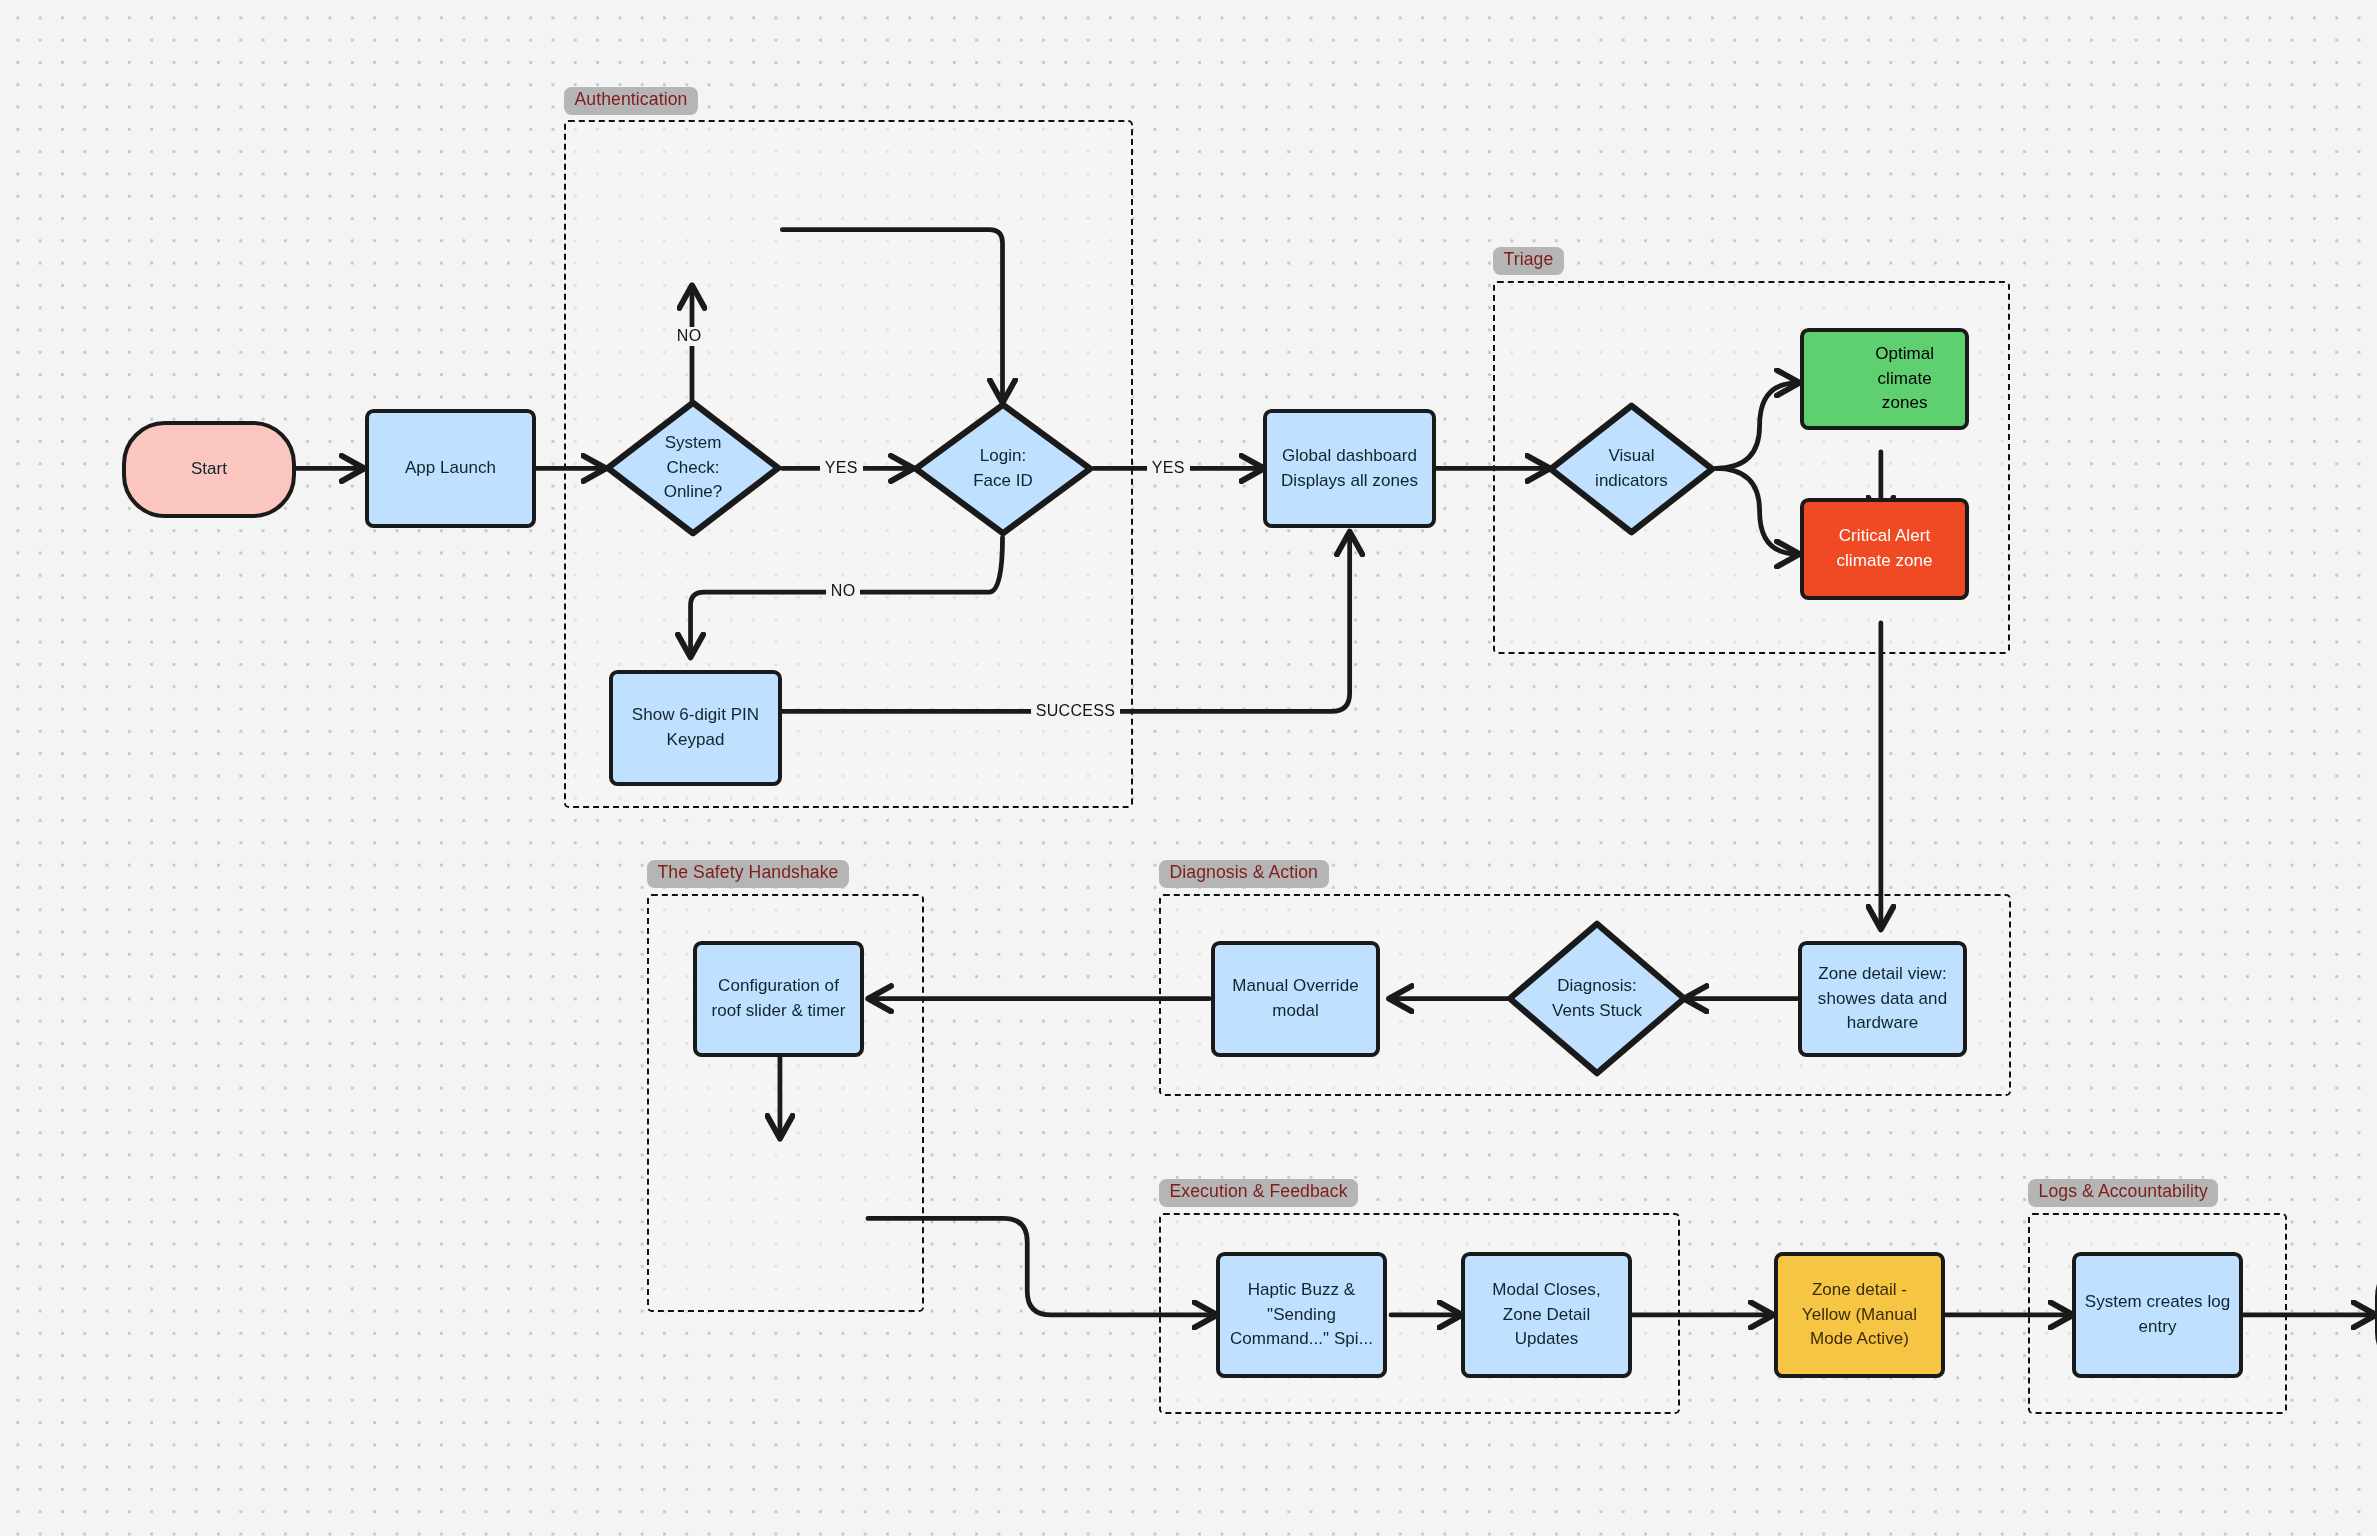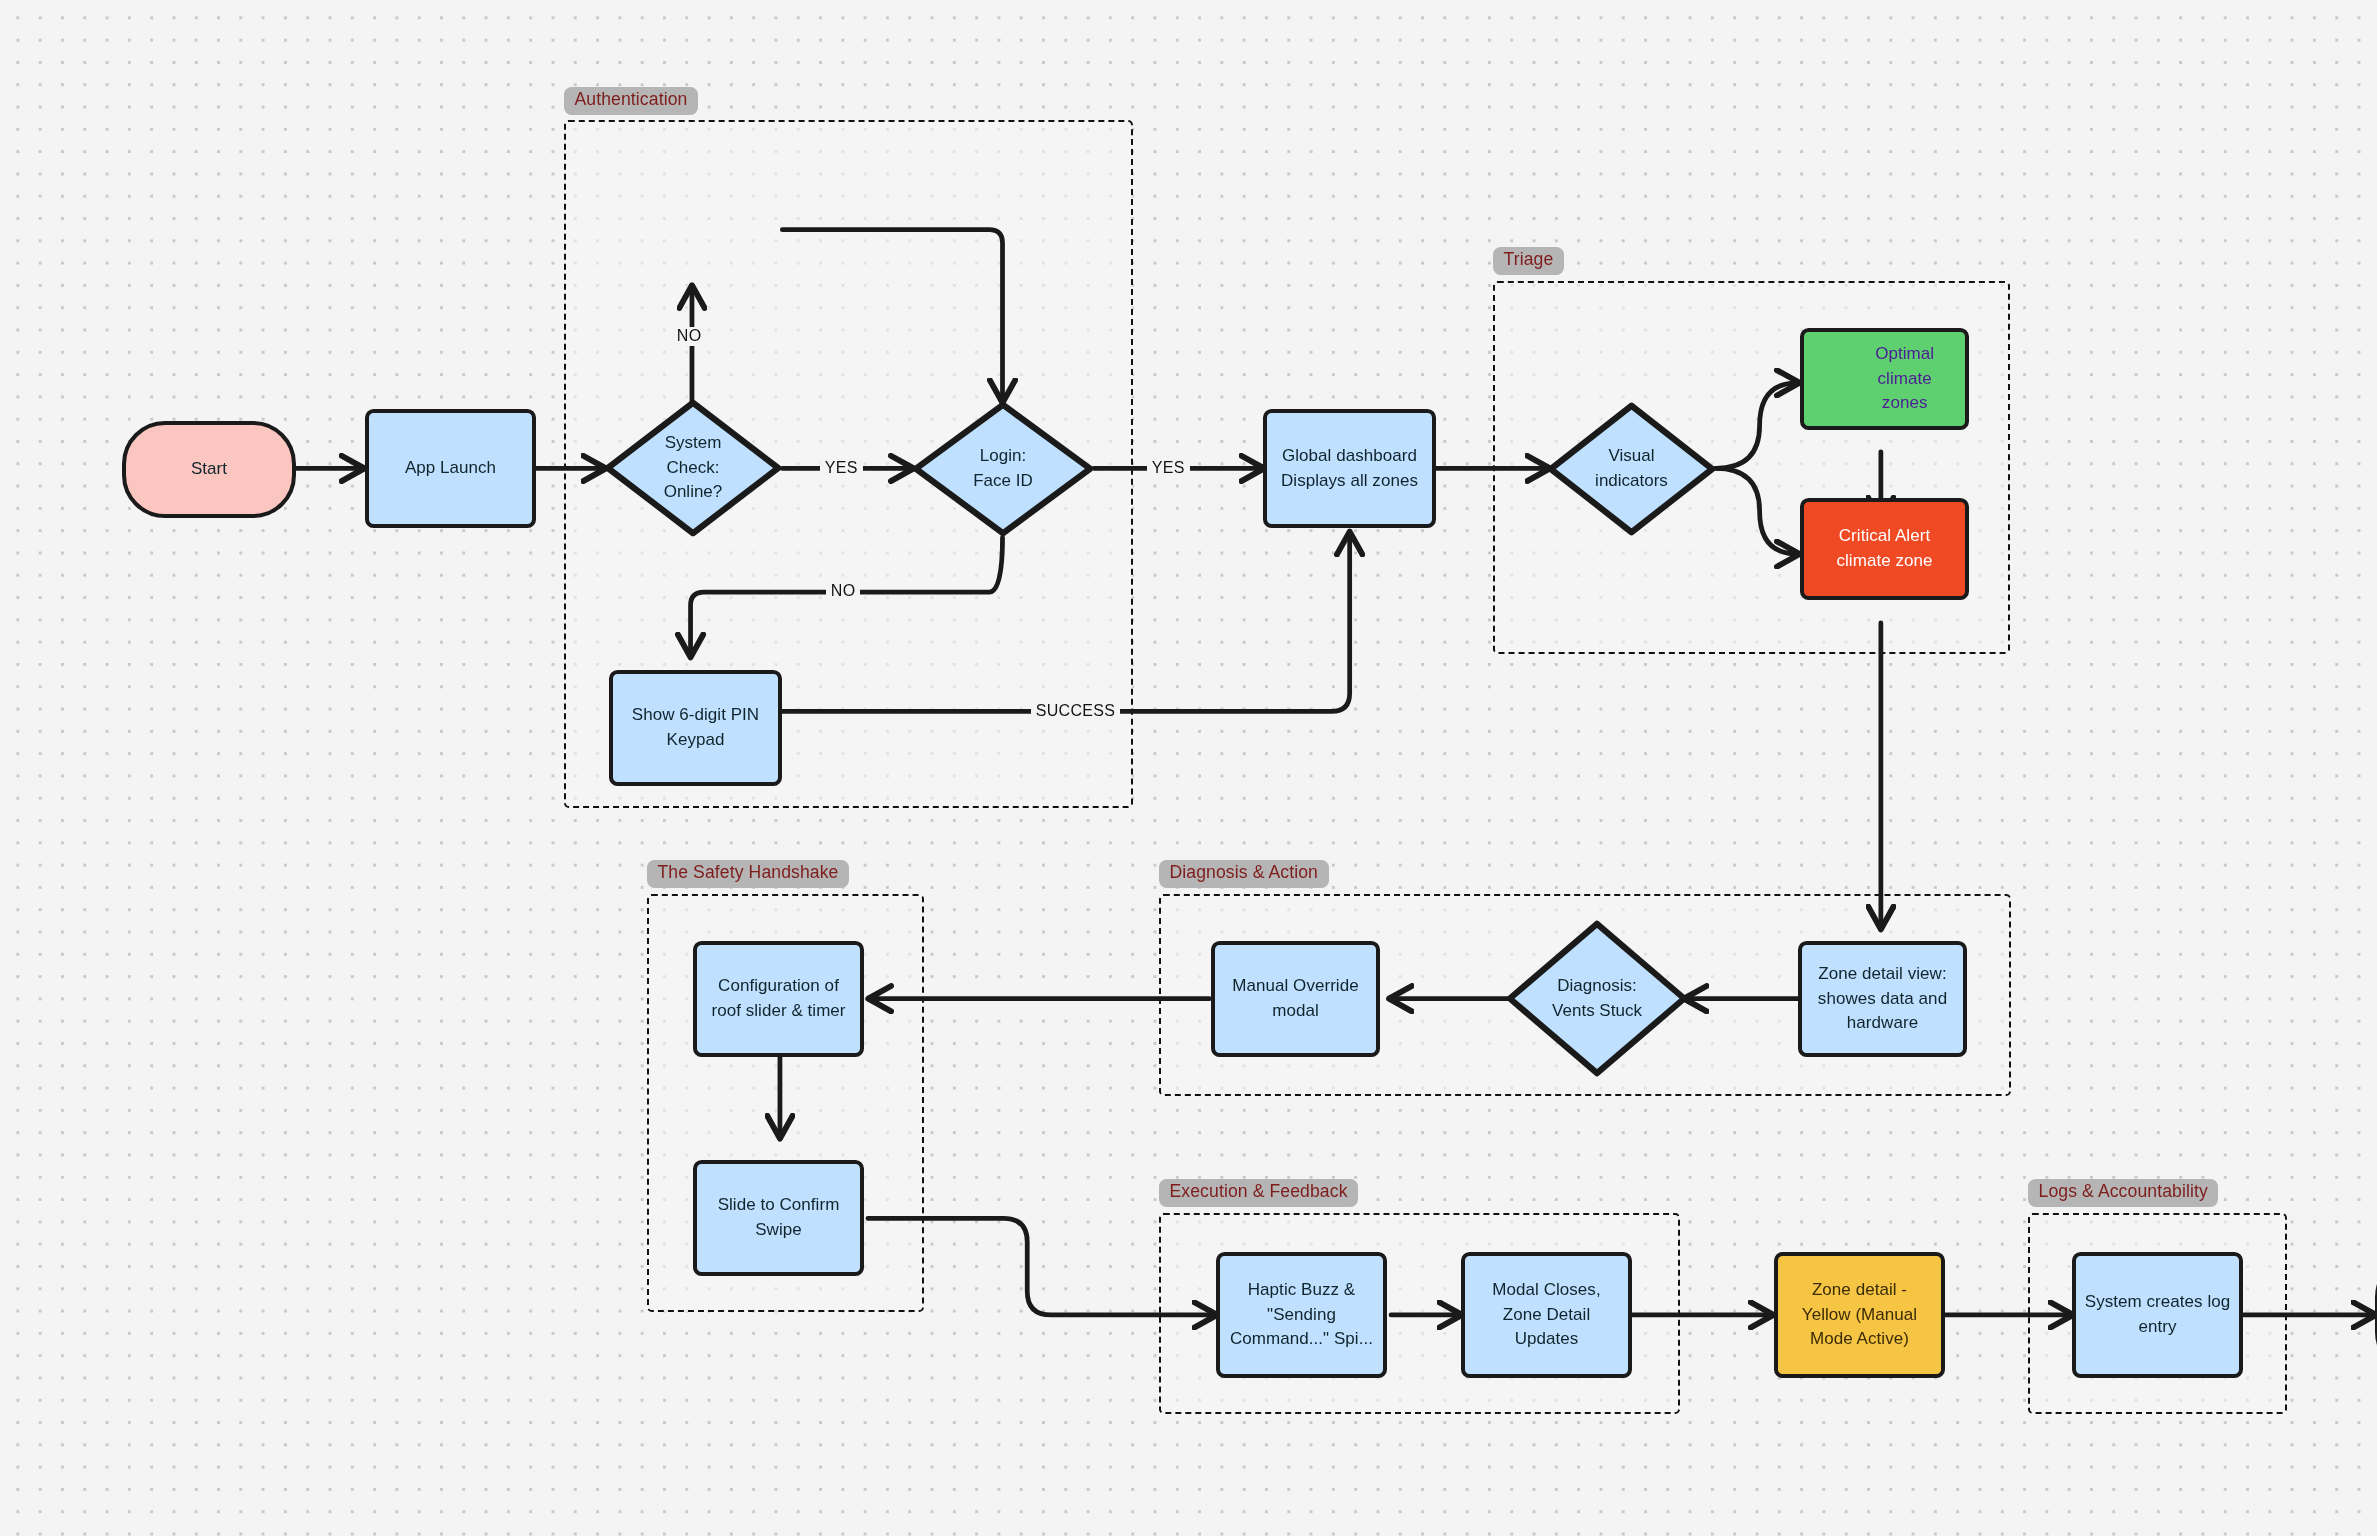--- a/index.html
+++ b/index.html
@@ -56,21 +56,21 @@
     border-radius: 8.6px;
     font-size: 17px;
     line-height: 1.45;
     color: #10242e;
     padding: 2.9px 6.7px;
     letter-spacing: 0.05px;
   }
   .node .txt { display: block; width: 100%; }
   .n-process  { background: #bfe1ff; }
   .n-terminal { background: #fcc6c0; border-radius: 43px; }
-  .n-good     { background: #5fd070; color: #4c1d95; padding-left: 47px; }
+  .n-good     { background: #5fd070; color: #000000; padding-left: 47px; }
   .n-bad      { background: #f04a25; color: #ffffff; }
   .n-warn     { background: #f7c544; color: #3a2c06; }
   
   .diamond {
     position: absolute;
   }
   .diamond .shape {
     position: absolute;
     left: 0; top: 0;
     width: 100%; height: 100%;
@@ -241,23 +241,20 @@
   </div>
 
   <div class="node n-process" style="left:1211px; top:941px; width:169px; height:116px;">
     <span class="txt">Manual Override<br>modal</span>
   </div>
 
   <div class="node n-process" style="left:693px; top:941px; width:171px; height:116px;">
     <span class="txt">Configuration of<br>roof slider &amp; timer</span>
   </div>
 
-  <div class="node n-process" style="left:693px; top:1160px; width:171px; height:116px;">
-    <span class="txt">Slide to Confirm<br>Swipe</span>
-  </div>
 
   <div class="node n-process" style="left:1216px; top:1252px; width:171px; height:126px;">
     <span class="txt">Haptic Buzz &amp;<br>"Sending<br>Command..." Spi...</span>
   </div>
 
   <div class="node n-process" style="left:1461px; top:1252px; width:171px; height:126px;">
     <span class="txt">Modal Closes,<br>Zone Detail<br>Updates</span>
   </div>
 
   <div class="node n-warn" style="left:1774px; top:1252px; width:171px; height:126px;">

